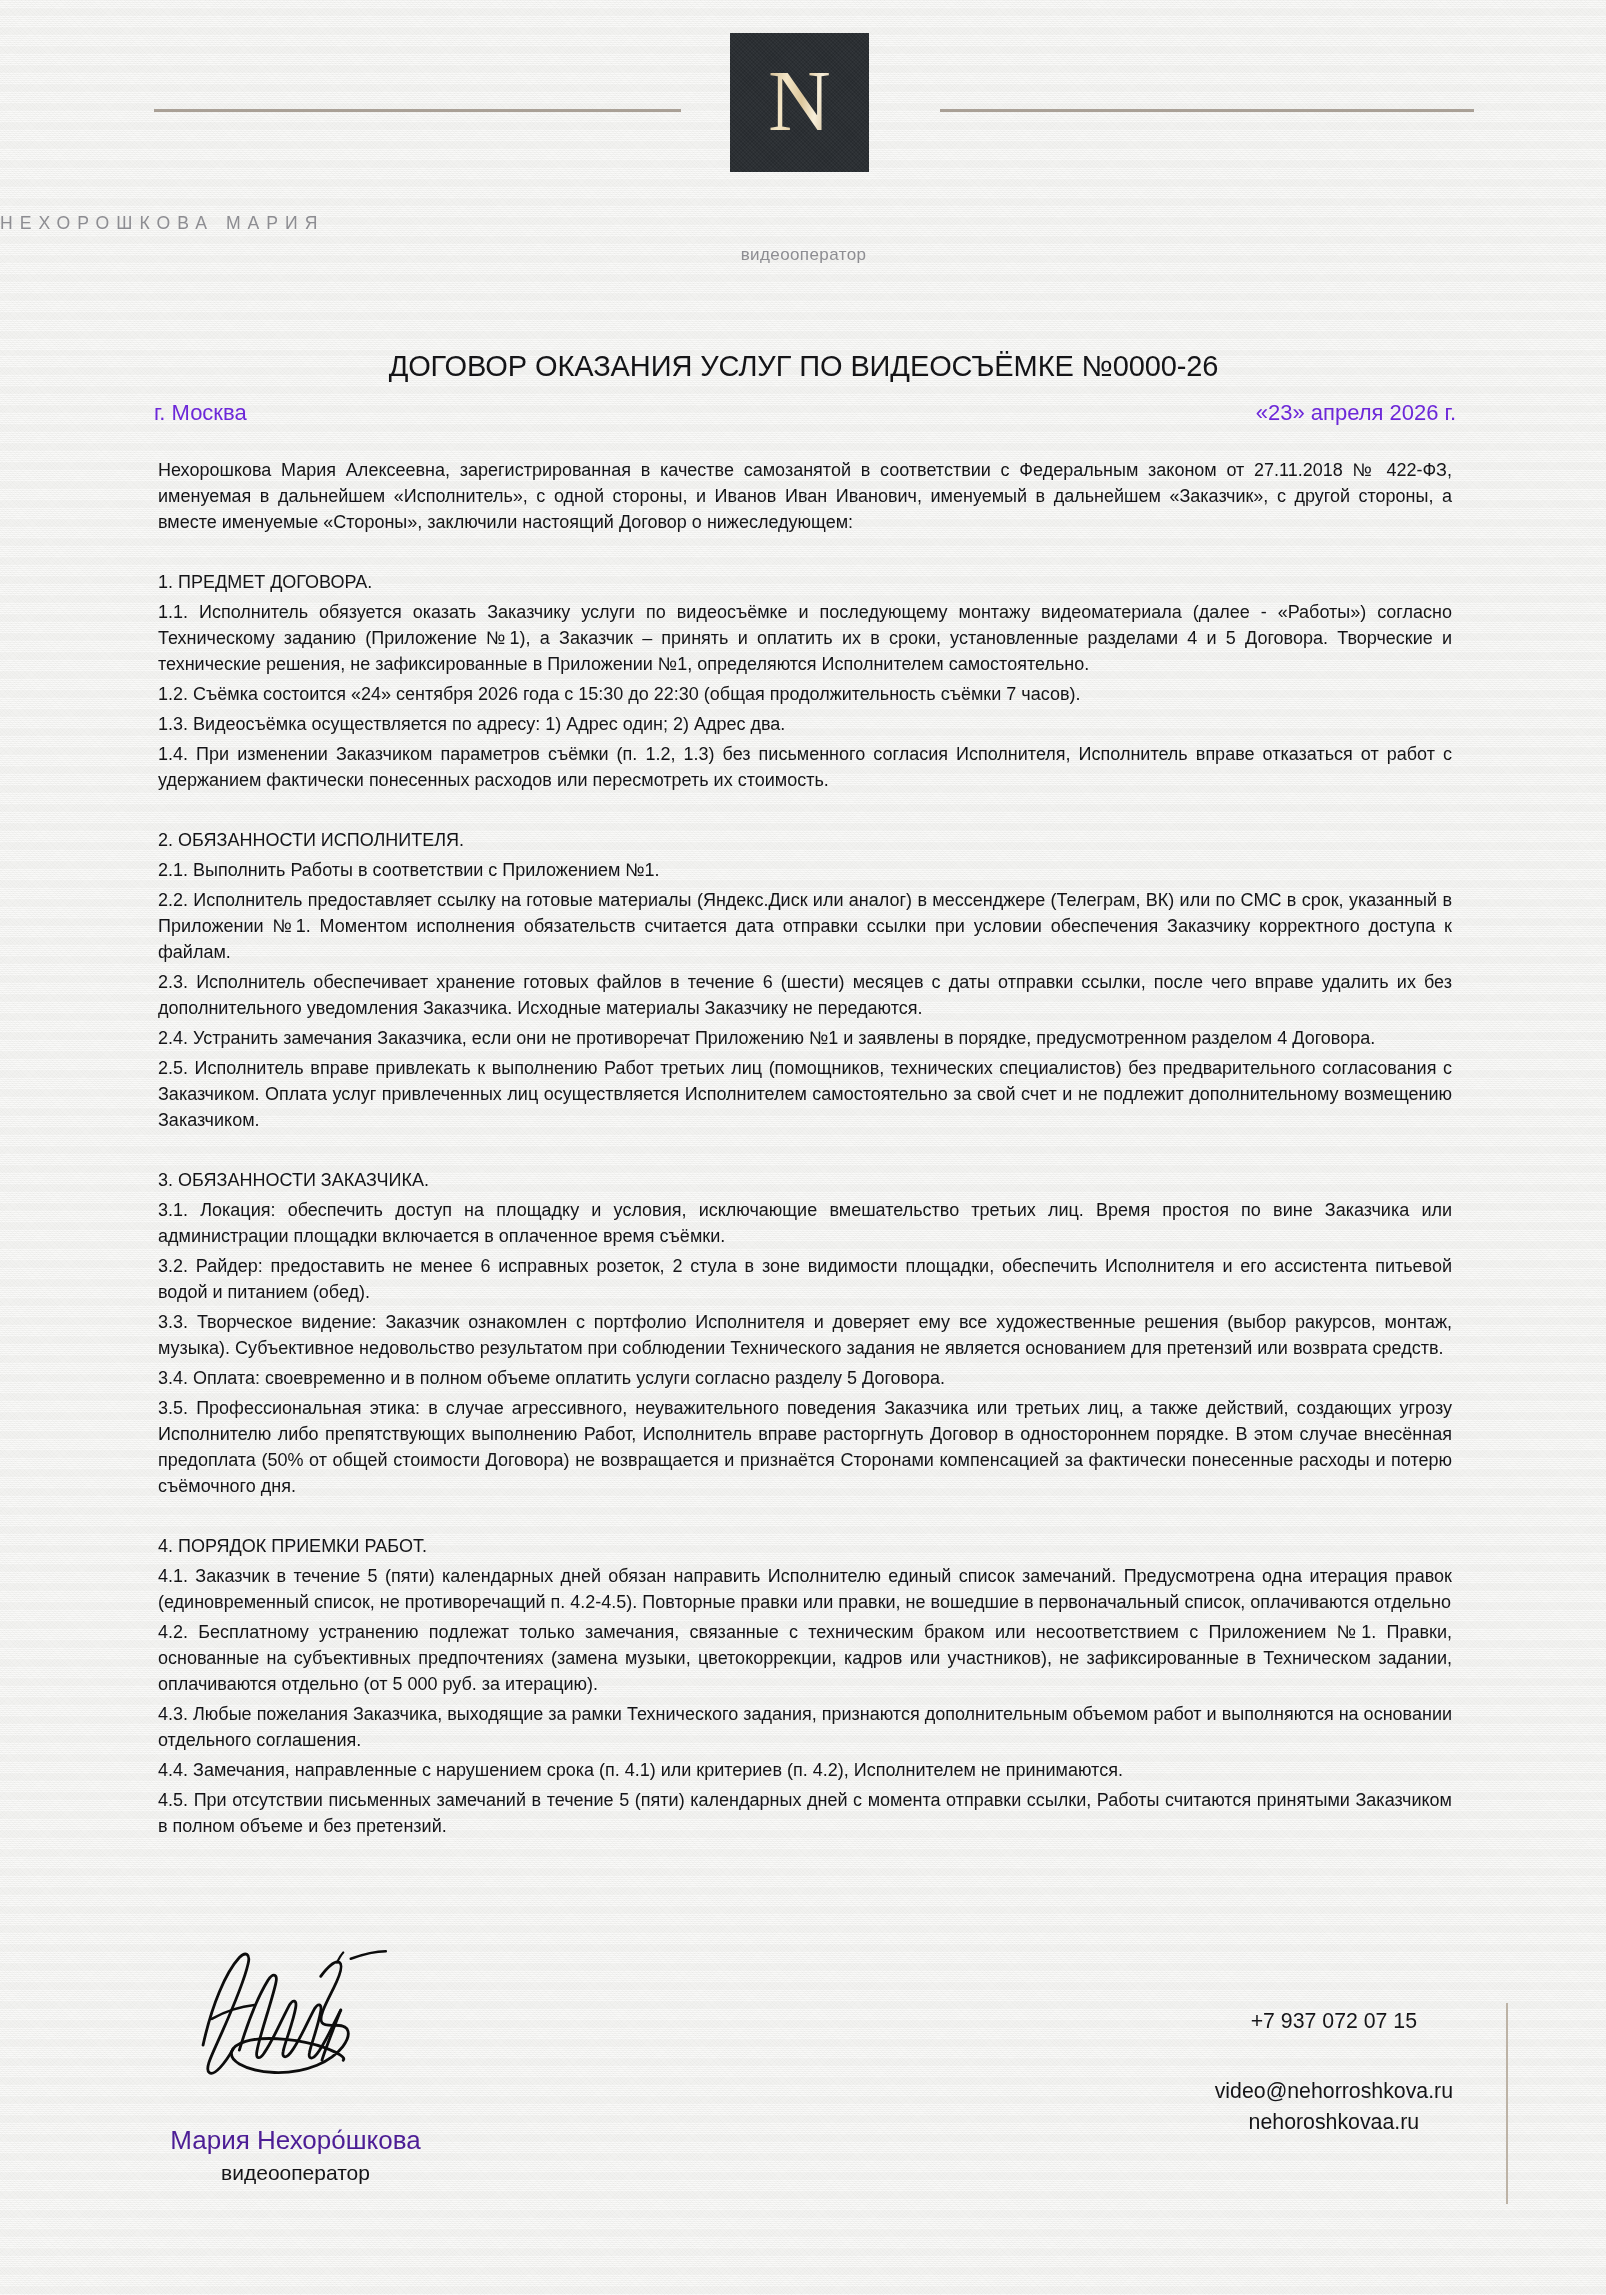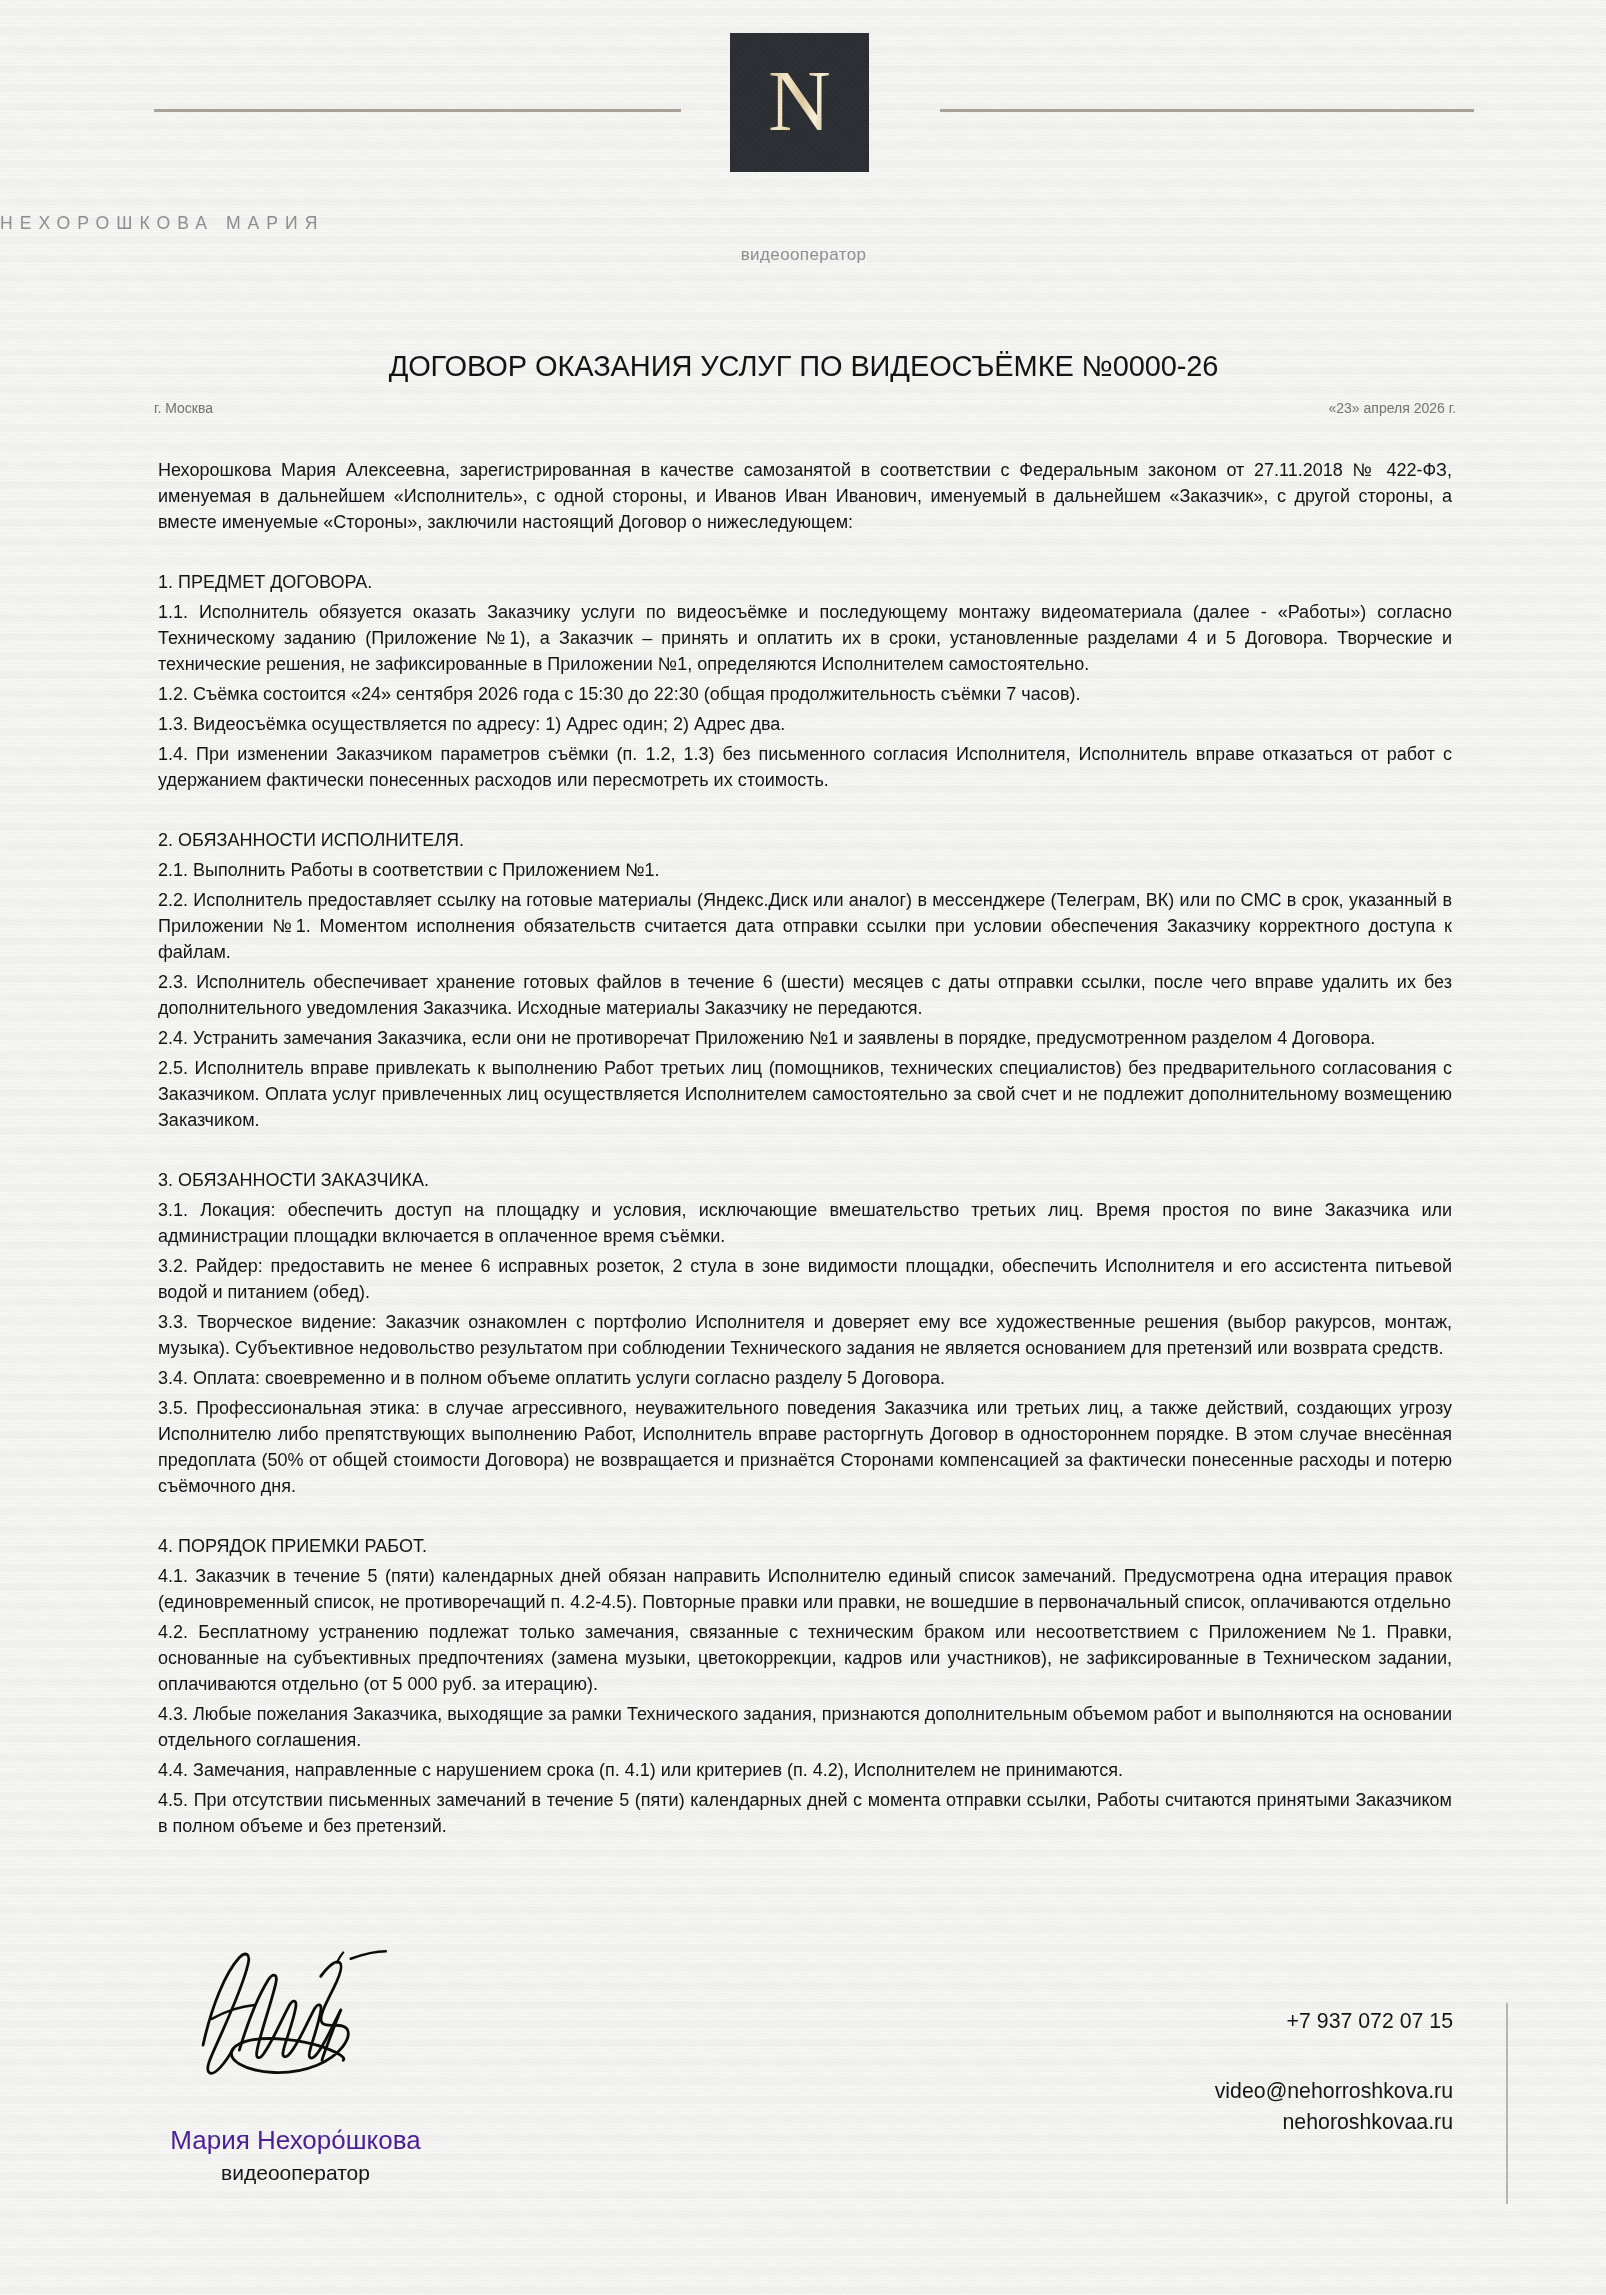--- a/index.html
+++ b/index.html
@@ -107,22 +107,22 @@
     color: #141417;
     font-stretch: condensed;
   }
   .meta-row {
     position: absolute;
     left: 154px;
     right: 151px;
     top: 400px;
     display: flex;
     justify-content: space-between;
-    font-size: 14px;
-    color: #737373;
+    font-size: 22px;
+    color: #6d28d9;
   }
 
   .body-col {
     position: absolute;
     left: 154px;
     width: 1302px;
     top: 453px;
     font-size: 18px;
     line-height: 26px;
     color: #141417;
@@ -170,21 +170,21 @@
   .contacts {
     position: absolute;
     right: 154px;
     top: 63px;
     text-align: right;
     font-size: 21.3px;
     line-height: 31px;
     color: #141417;
   }
   .contacts .phone { margin-bottom: 39px; }
-  .contacts .line { white-space: nowrap; }
+  .contacts .line { white-space: nowrap; text-align: center; }
   .edge-rule {
     position: absolute;
     right: 99px;
     top: 60px;
     width: 1.9px;
     height: 201px;
     background: #bdb3a6;
   }
 </style>
 </head>

